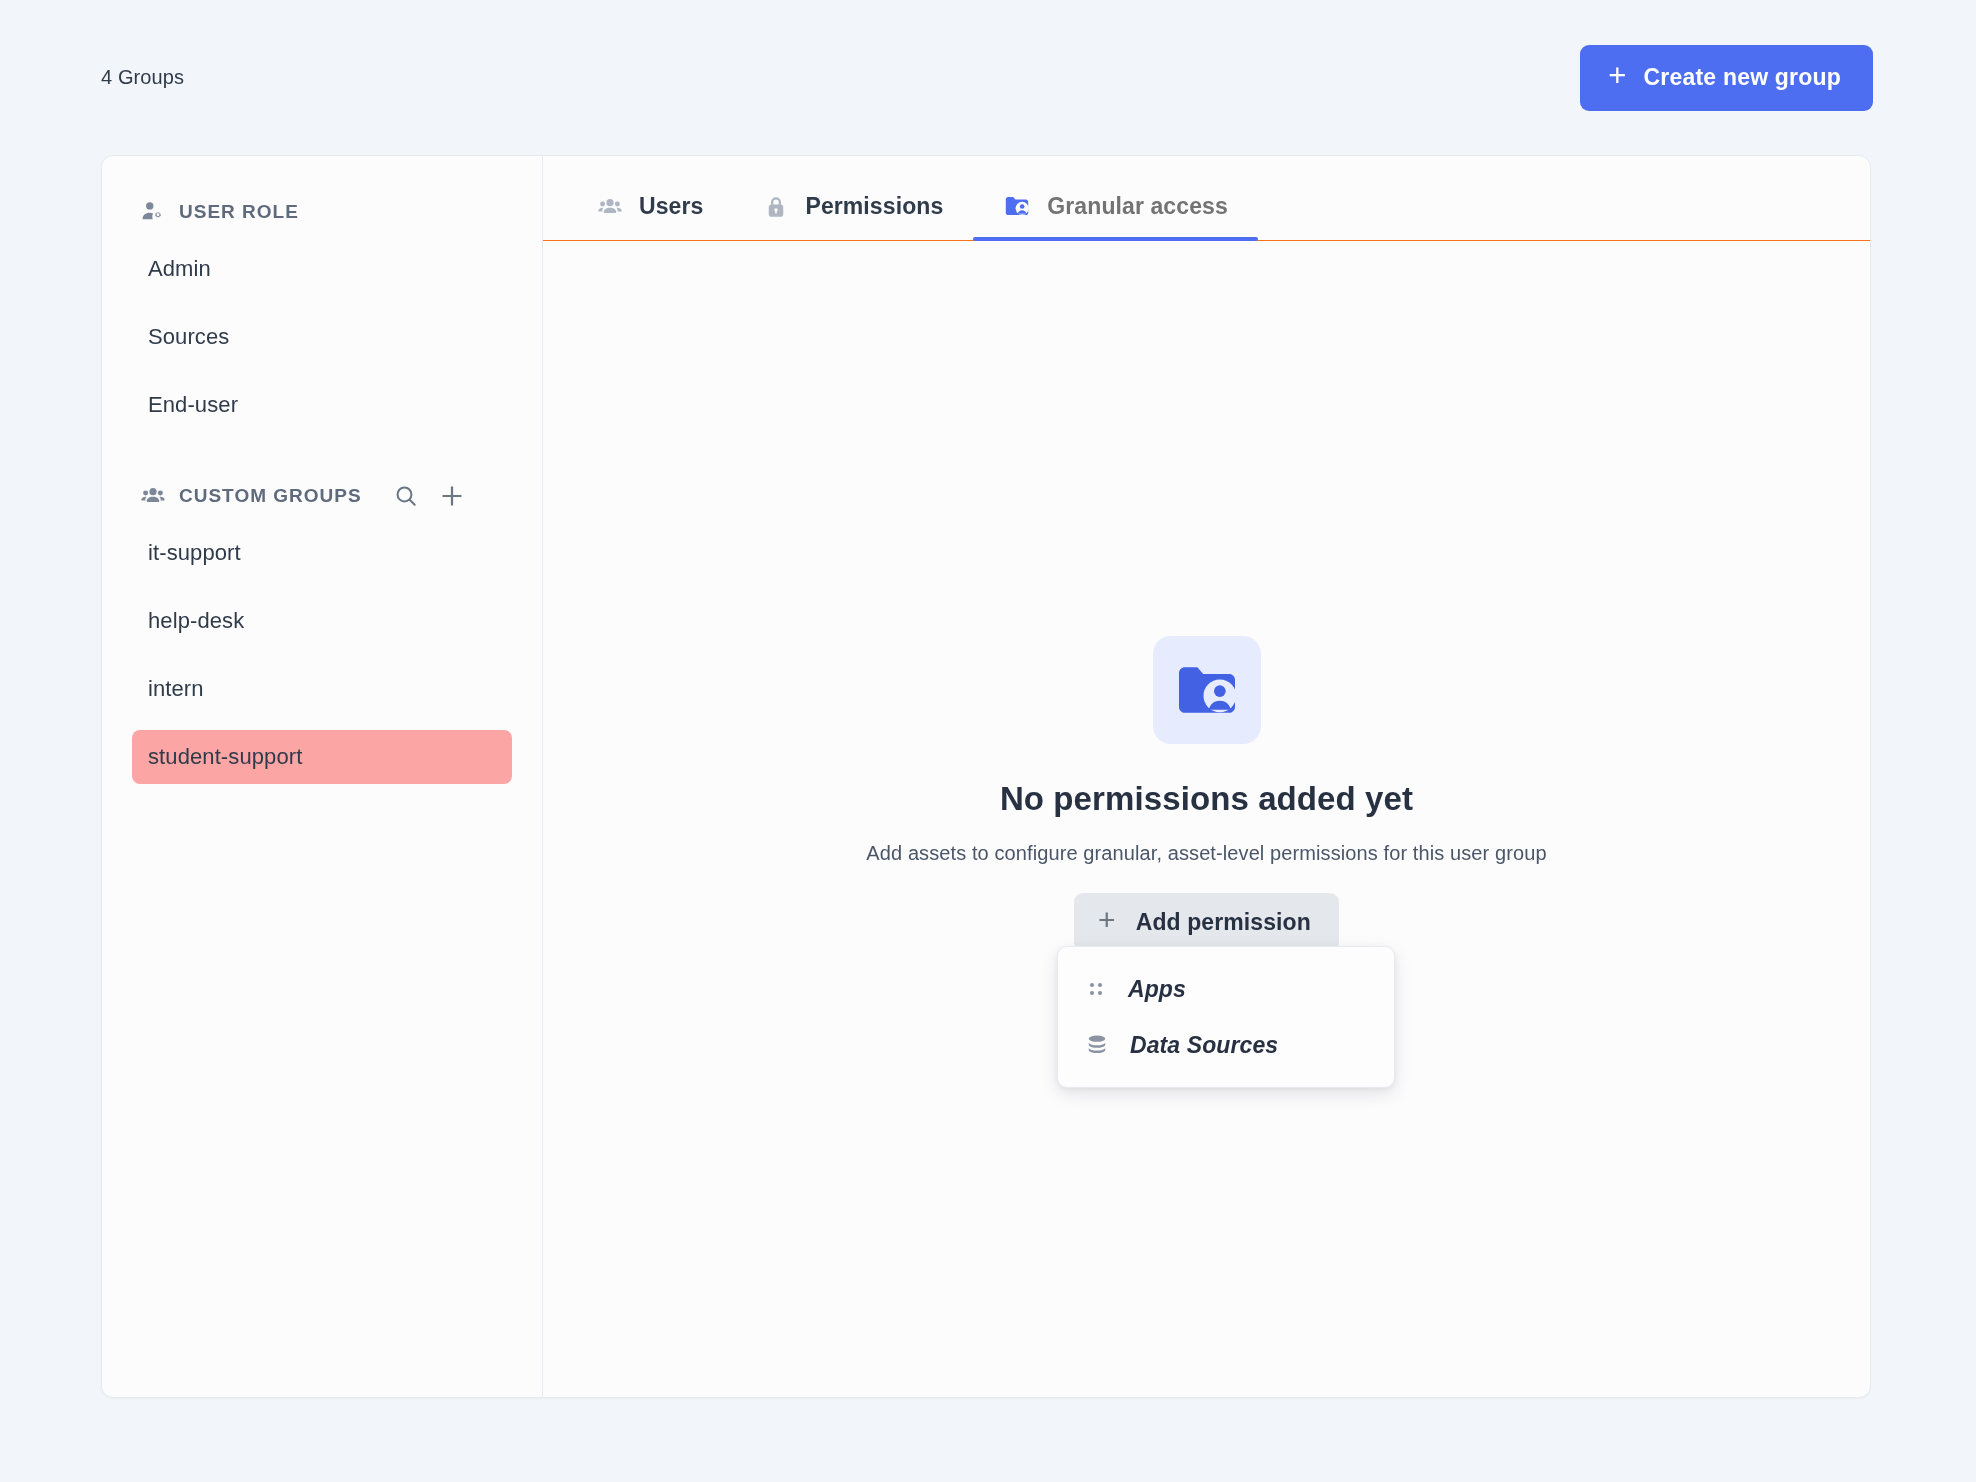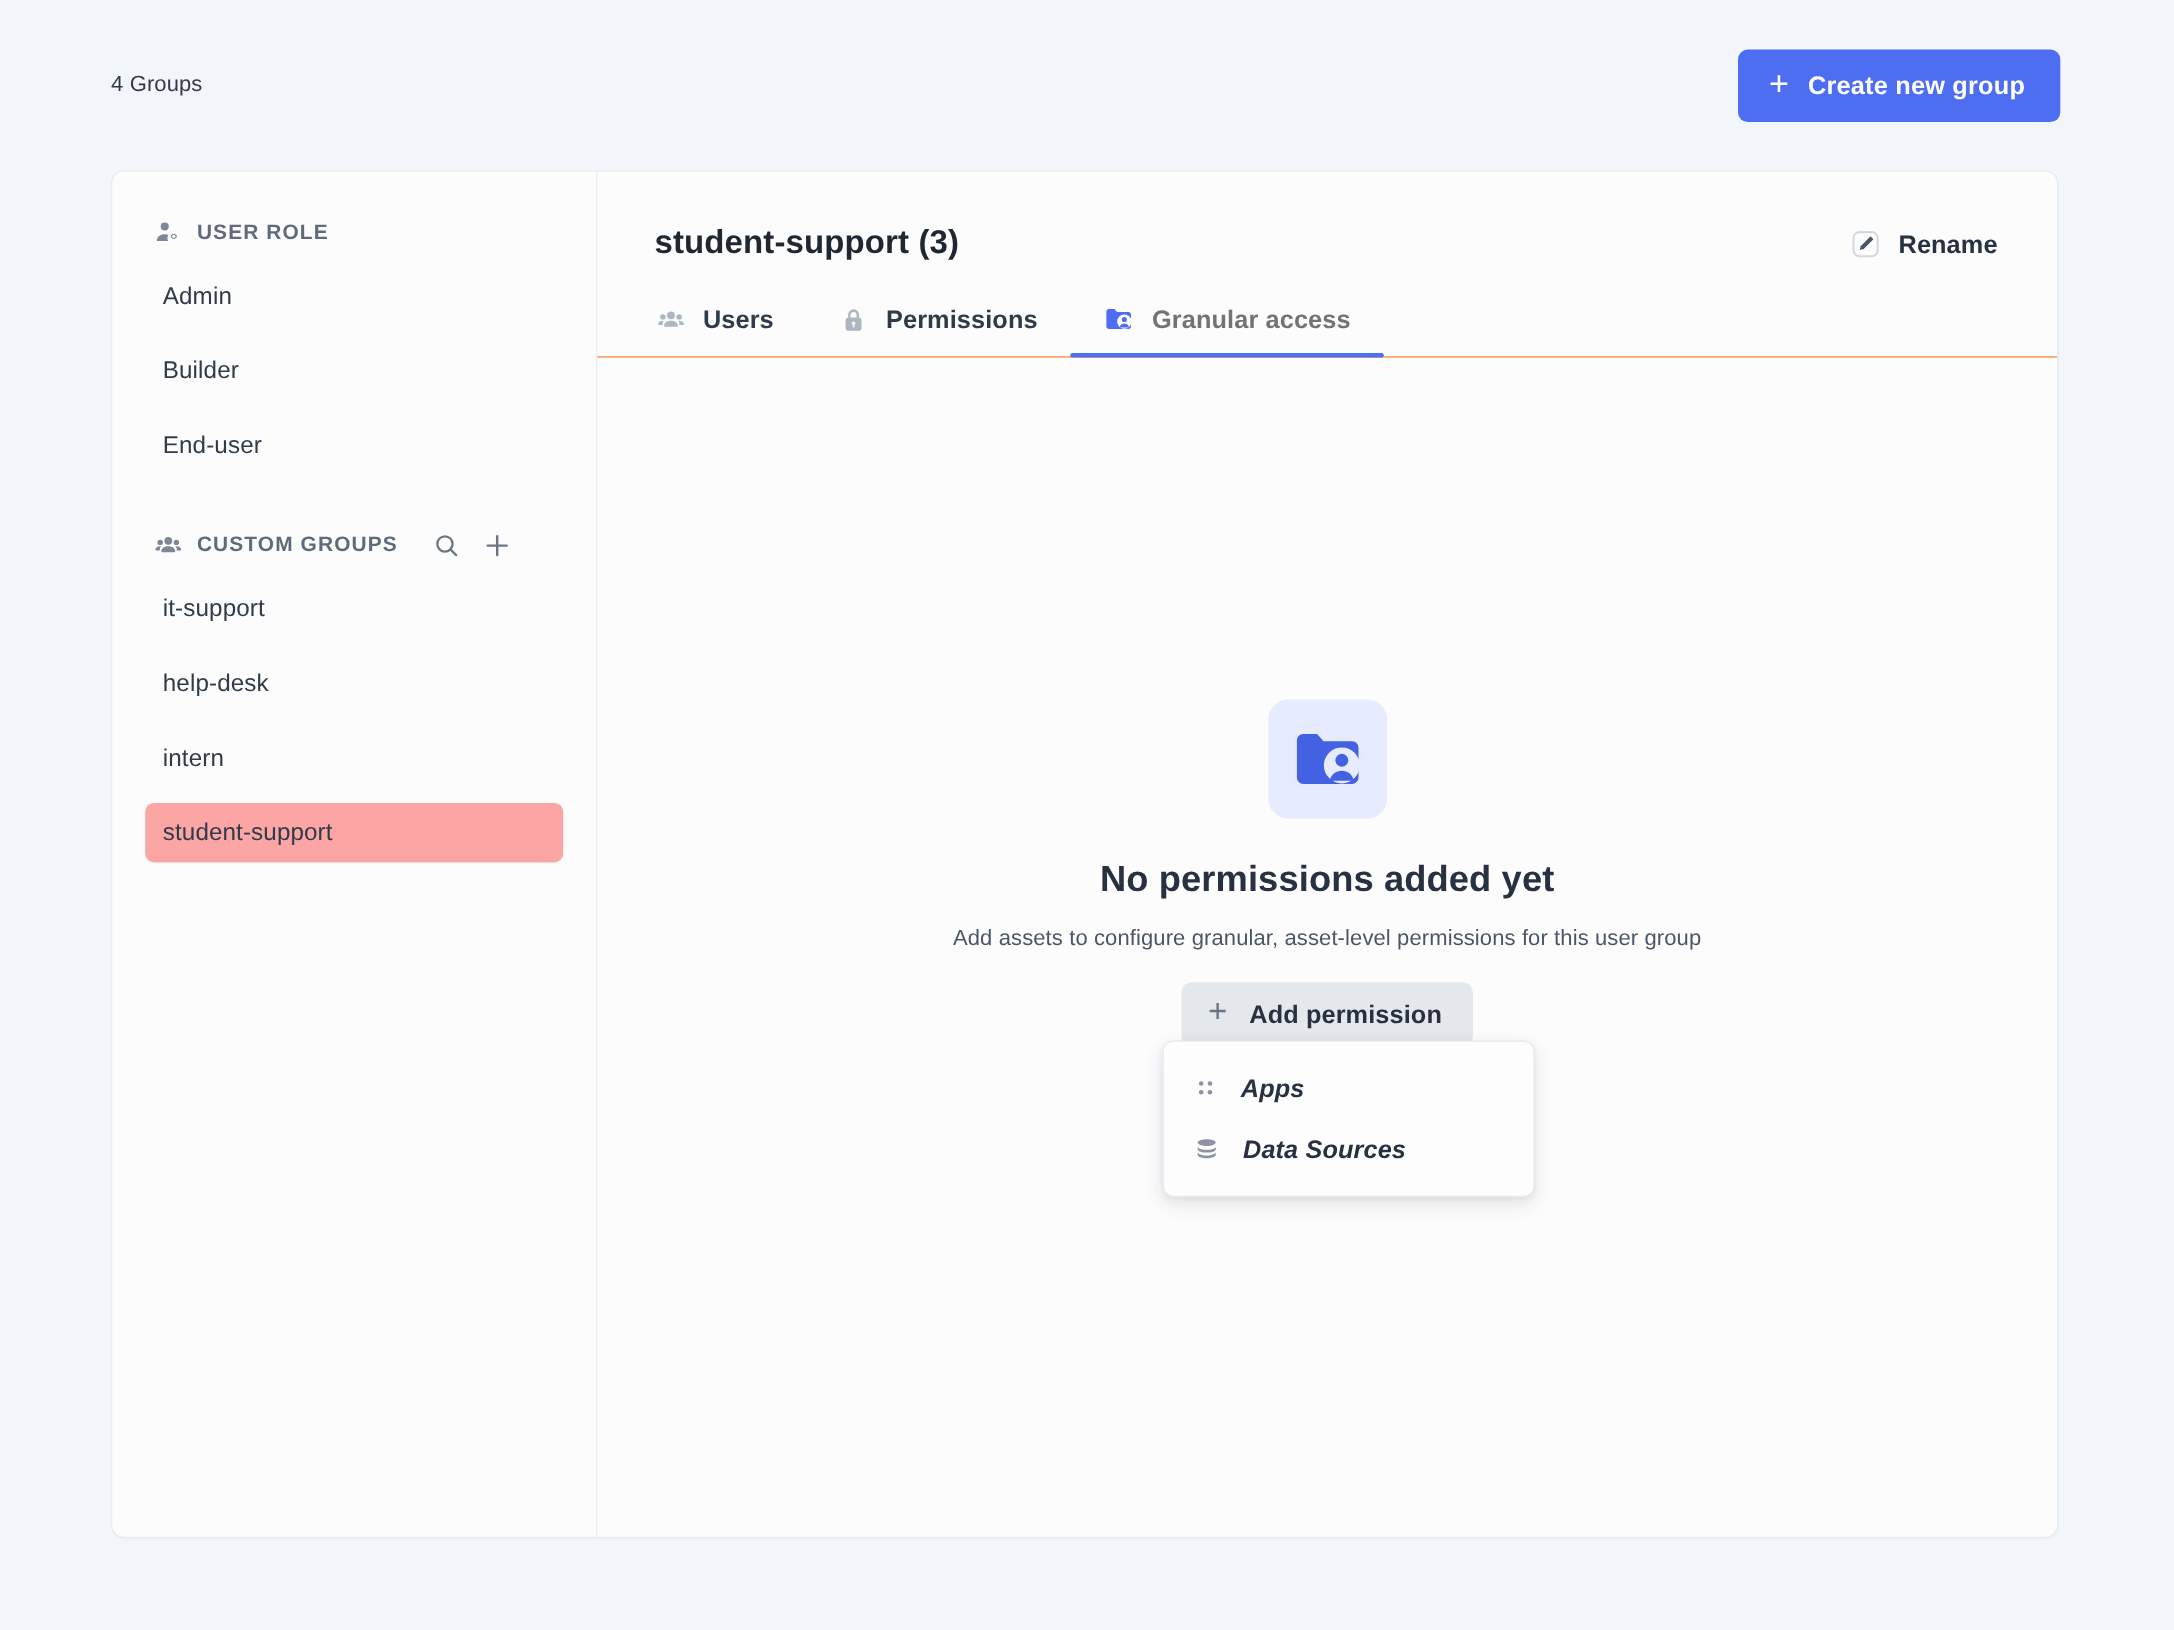--- a/index.html
+++ b/index.html
@@ -320,21 +320,21 @@
           </svg>
         </span>
         <span class="sec-label">USER ROLE</span>
       </div>
 
       <div class="nav-list">
         <div class="nav-item">
           <span>Admin</span>
         </div>
         <div class="nav-item">
-          <span>Builder</span>
+          <span>Sources</span>
         </div>
         <div class="nav-item">
           <span>End-user</span>
         </div>
       </div>
 
       <div class="group-gap"></div>
 
       <div class="section-head">
         <span>
@@ -375,32 +375,20 @@
           <span>intern</span>
         </div>
         <div class="nav-item selected">
           <span>student-support</span>
         </div>
       </div>
     </div>
 
     <div class="main">
 
-      <div class="main-head">
-        <div class="group-title">student-support (3)</div>
-        <button class="rename-btn">
-          <span>
-            <svg width="28" height="28" viewBox="0 0 24 24" fill="none">
-              <rect x="2.6" y="2.6" width="18.8" height="18.8" rx="4.6" stroke="#d3d8e0" stroke-width="1.6"></rect>
-              <path d="M15.8 5.9l2.3 2.3-7.6 7.6-3 .7.7-3 7.6-7.6z" fill="#4a5566"></path>
-            </svg>
-          </span>
-          <span>Rename</span>
-        </button>
-      </div>
 
       <div class="tabs">
         <button class="tab">
           <span>
             <svg width="26" height="26" viewBox="0 0 24 24" fill="#aeb6c2">
               <circle cx="12" cy="8" r="3.3"></circle>
               <circle cx="5.2" cy="9.3" r="2.3"></circle>
               <circle cx="18.8" cy="9.3" r="2.3"></circle>
               <path d="M12 12.6c-3.4 0-5.8 1.8-5.8 4.1 0 .5.3.8.9.8h9.8c.6 0 .9-.3.9-.8 0-2.3-2.4-4.1-5.8-4.1z"></path>
               <path d="M5.2 12.6c-2.3 0-4 1.3-4 2.9 0 .4.2.6.7.6h3.1c-.1-.4-.1-.6-.1-.9 0-1 .4-1.9 1.1-2.6h-.8z"></path>

